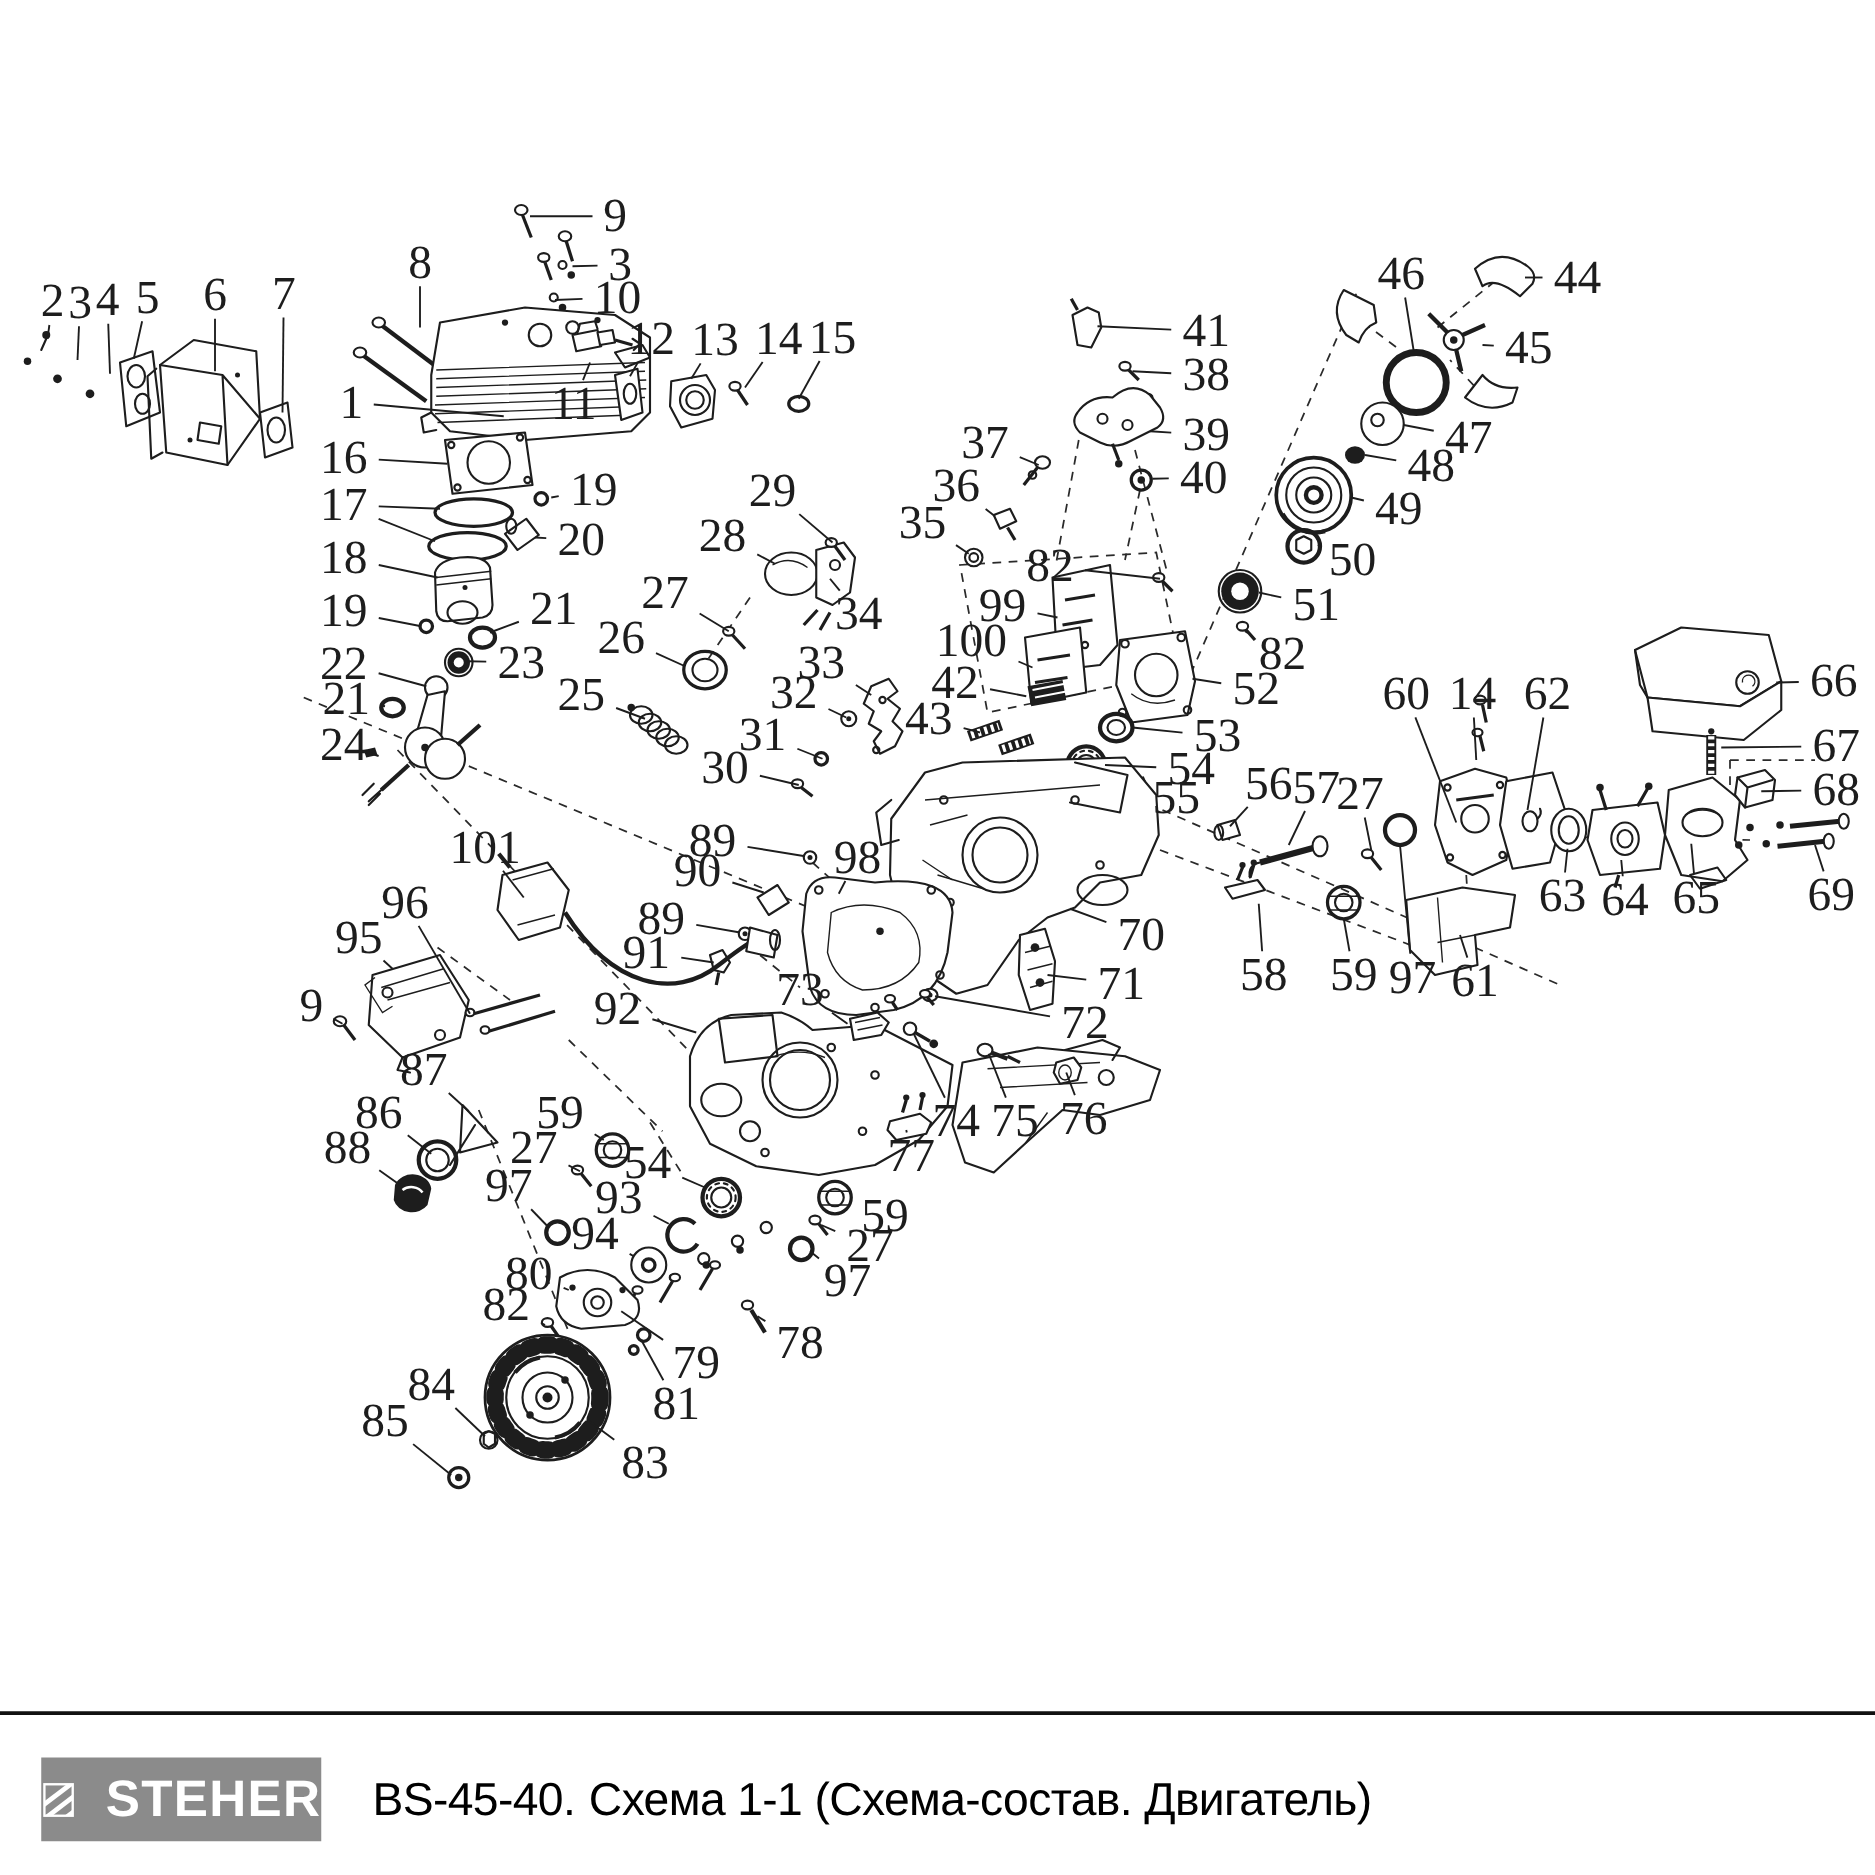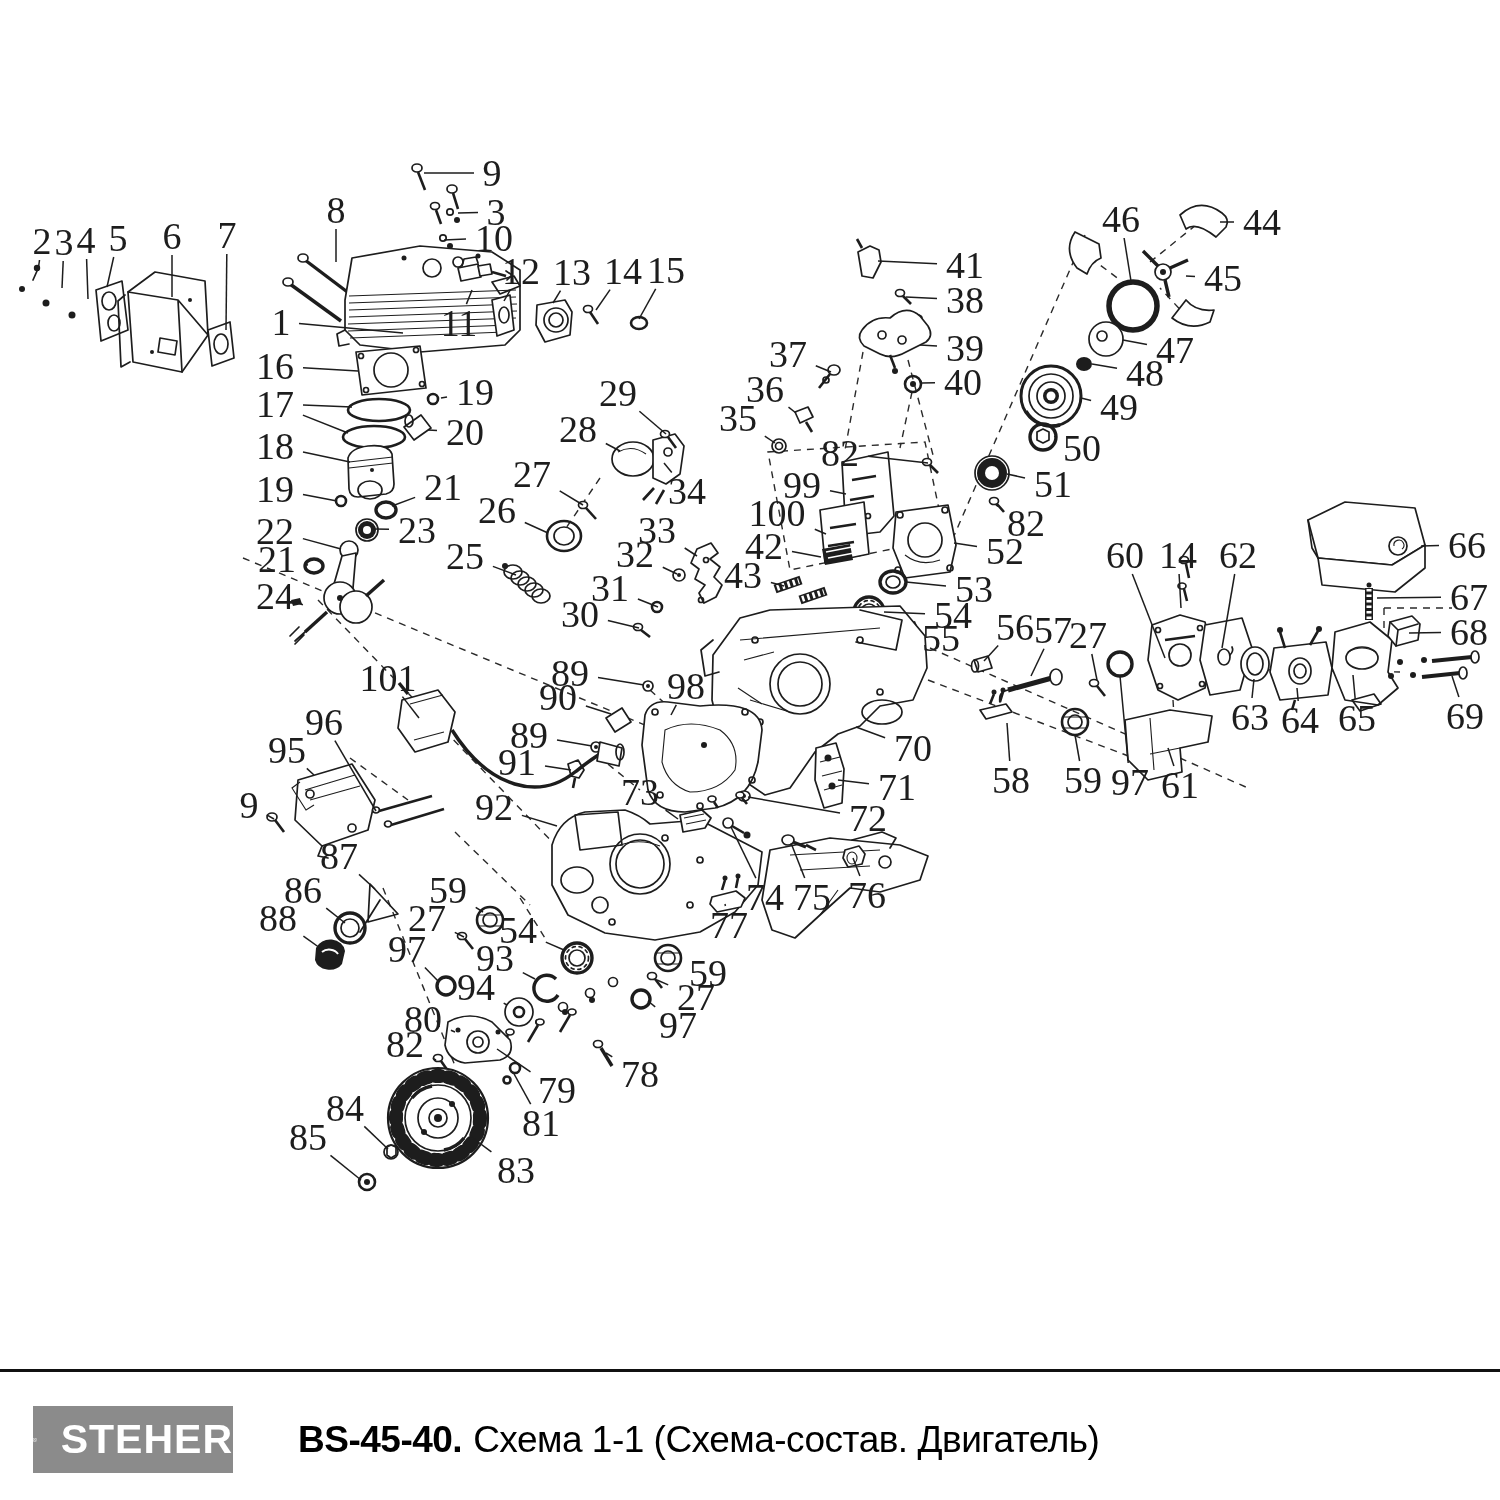--- a/index.html
+++ b/index.html
@@ -13,27 +13,27 @@
   .pT {stroke:#1d1d1d;stroke-width:3.4;fill:none;}
   .pb {fill:#1d1d1d;stroke:none;}
   .thin{stroke:#1d1d1d;stroke-width:1.1;fill:none;}
   .dash{stroke:#2a2a2a;stroke-width:1.4;fill:none;stroke-dasharray:7 6;}
   .leader{stroke:#1d1d1d;stroke-width:1.5;}
   .callout{font:38px "Liberation Serif","DejaVu Serif",serif;fill:#1d1d1d;
            text-anchor:middle;dominant-baseline:central;}
   
   .divider{position:absolute;left:0;top:1369px;width:1500px;height:3px;background:#111;}
   .footer{position:absolute;left:0;top:1400px;width:1500px;height:90px;}
-  .logo{position:absolute;left:33px;top:6px;width:200px;height:67px;background:#8b8b8b;
+  .logo{position:absolute;left:33px;top:6px;width:224px;height:67px;background:#8b8b8b;
         display:flex;align-items:center;justify-content:center;gap:24px;}
   .logo .brand{color:#fff;font-weight:700;font-size:41px;letter-spacing:1px;
         font-family:"Liberation Sans",sans-serif;}
   .caption{position:absolute;left:298px;top:10px;height:60px;display:flex;align-items:center;
         font-size:37px;color:#111;letter-spacing:-0.5px;white-space:nowrap;}
-  .caption .model{font-weight:700;color:#000;}
+  .caption .model{font-weight:400;color:#000;}
   .caption .scheme{font-weight:400;margin-left:11px;color:#000000;}
 </style>
 </head>
 <body>
 
 <div class="stage">
 <svg id="diagram" viewBox="0 0 1500 1500">
 
   <g>
     <path class="dash" d="M243,558 L700,748"></path>

